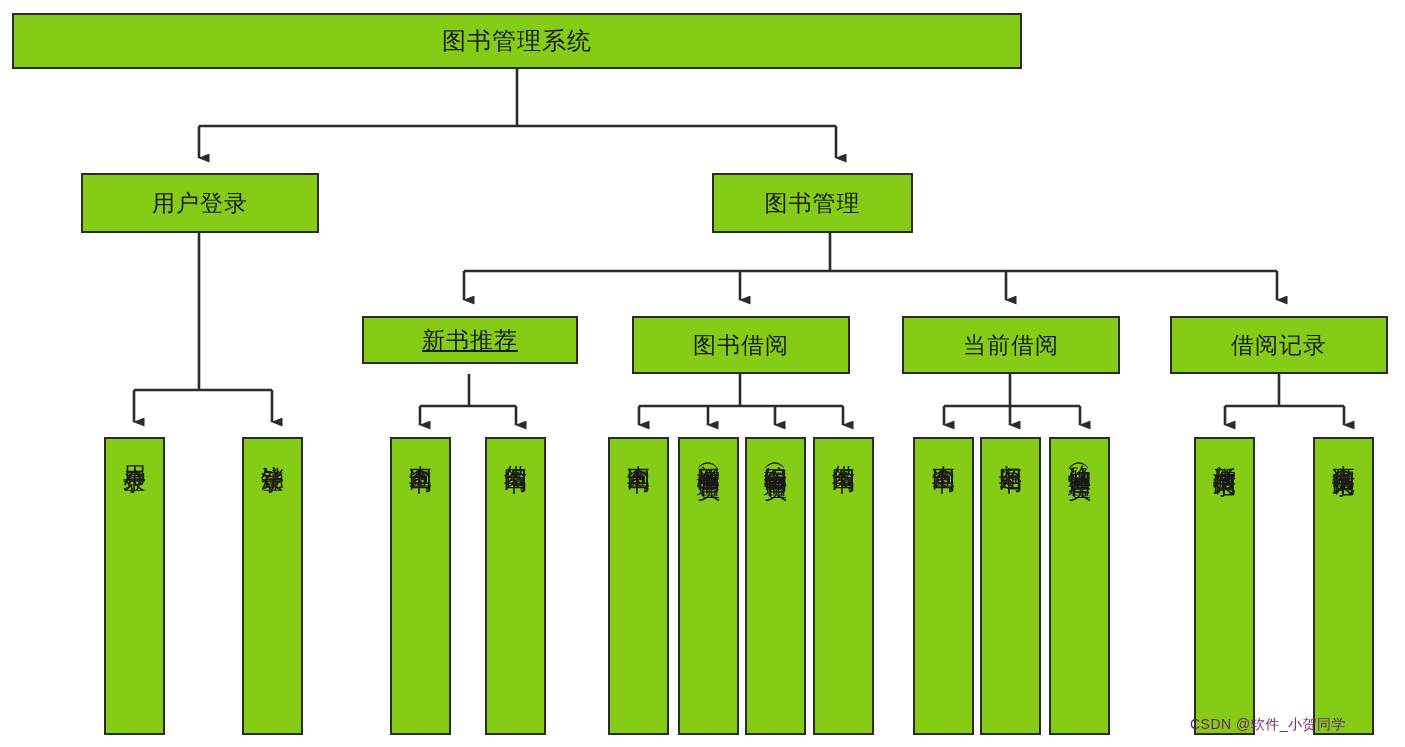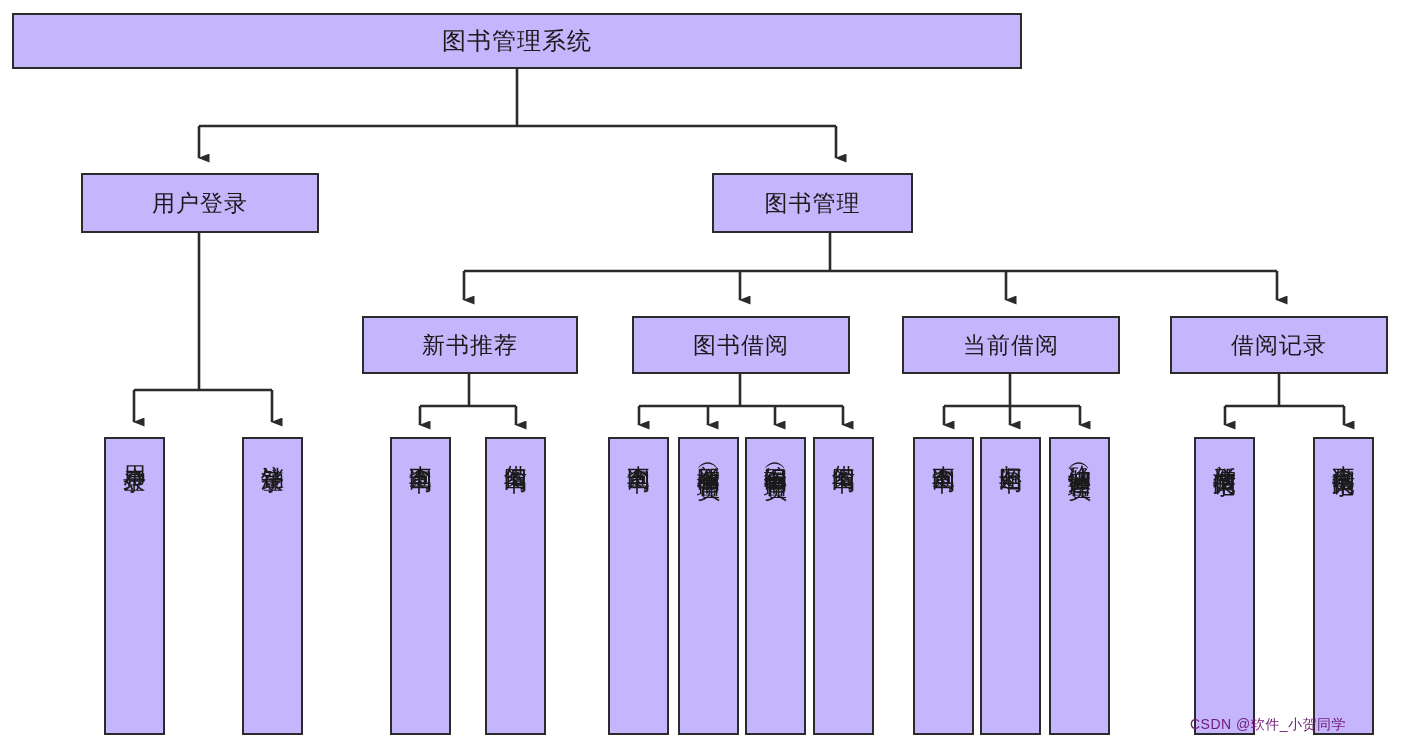--- a/index.html
+++ b/index.html
@@ -22,21 +22,21 @@
     left: 0;
     top: 0;
     width: 1405px;
     height: 747px;
     pointer-events: none;
   }
   .node {
     position: absolute;
     box-sizing: border-box;
     border: 2px solid #2b2b2b;
-    background: #c4b5fd;
+    background: #84cc16;
     display: flex;
     align-items: center;
     justify-content: center;
     color: #1a1a1a;
   }
   .node.horiz {
     font-size: 23px;
     letter-spacing: 1px;
   }
   .node.vert {
@@ -125,21 +125,21 @@
     <span>图书管理系统</span>
   </div>
 
   <div class="node horiz" style="left:81px; top:173px; width:238px; height:60px;">
     <span>用户登录</span>
   </div>
   <div class="node horiz" style="left:712px; top:173px; width:201px; height:60px;">
     <span>图书管理</span>
   </div>
 
-  <div class="node horiz" style="left:362px; top:316px; width:216px; height:58px;">
+  <div class="node horiz" style="left:362px; top:316px; width:216px; height:48px;text-decoration:underline;">
     <span>新书推荐</span>
   </div>
   <div class="node horiz" style="left:632px; top:316px; width:218px; height:58px;text-align:center;">
     <span>图书借阅</span>
   </div>
   <div class="node horiz" style="left:902px; top:316px; width:218px; height:58px;">
     <span>当前借阅</span>
   </div>
   <div class="node horiz" style="left:1170px; top:316px; width:218px; height:58px;">
     <span>借阅记录</span>

